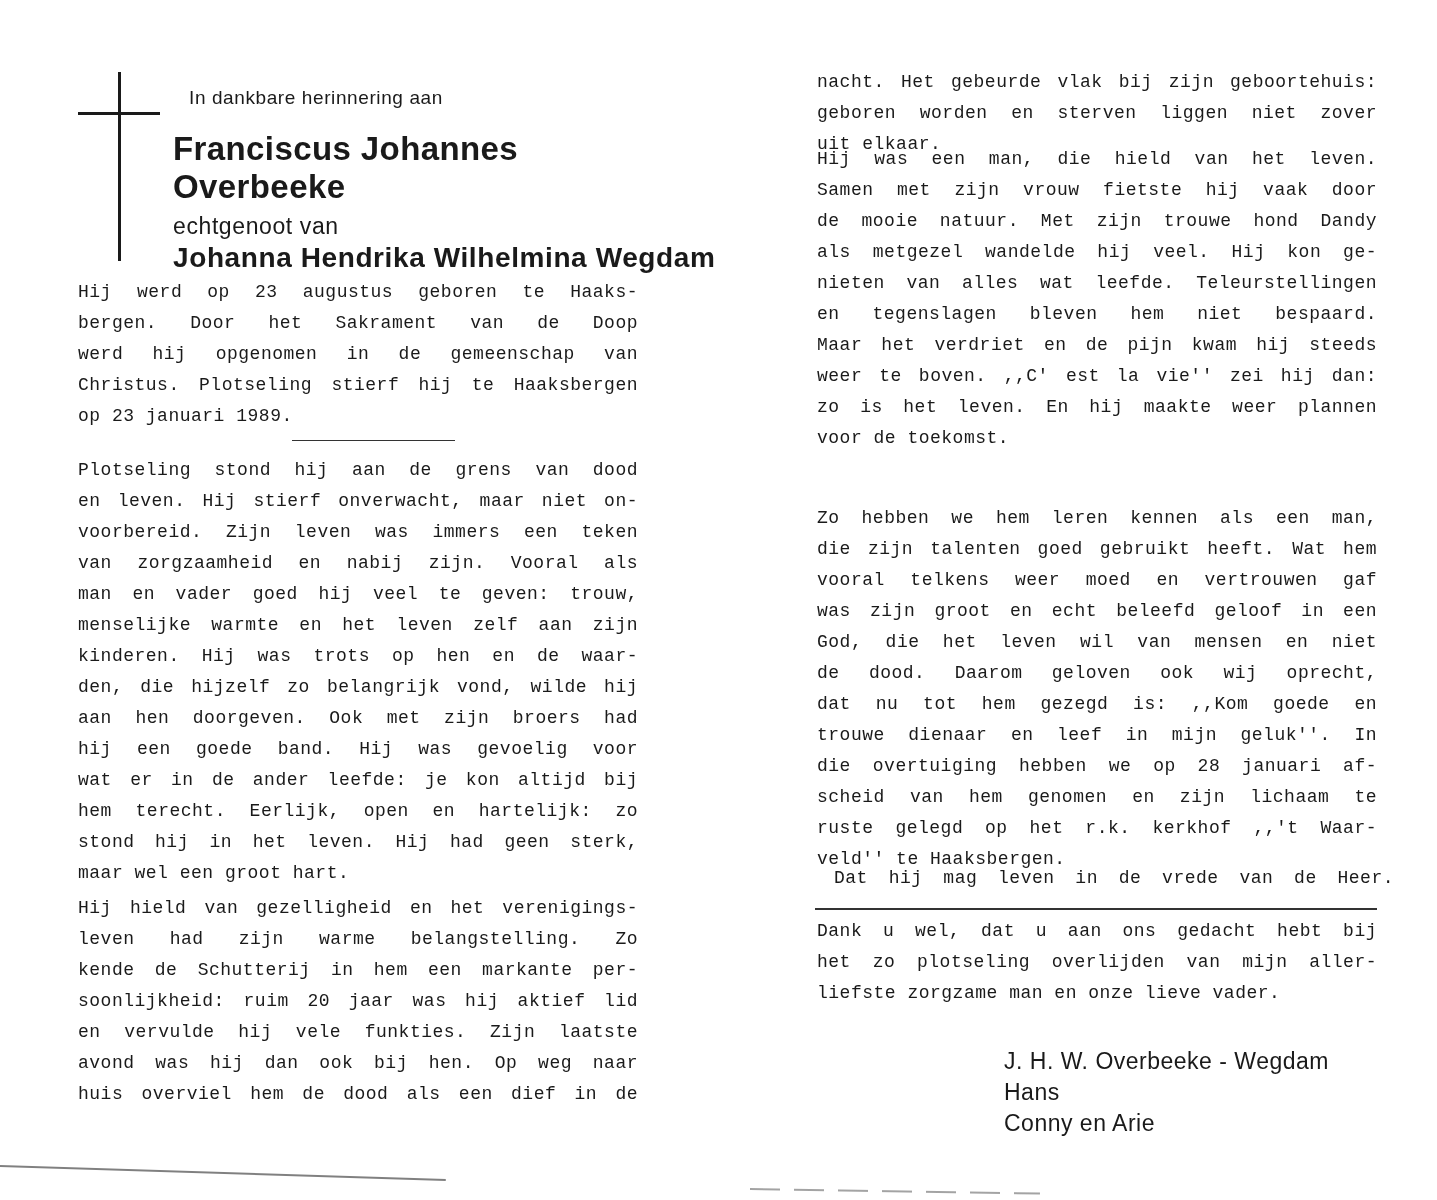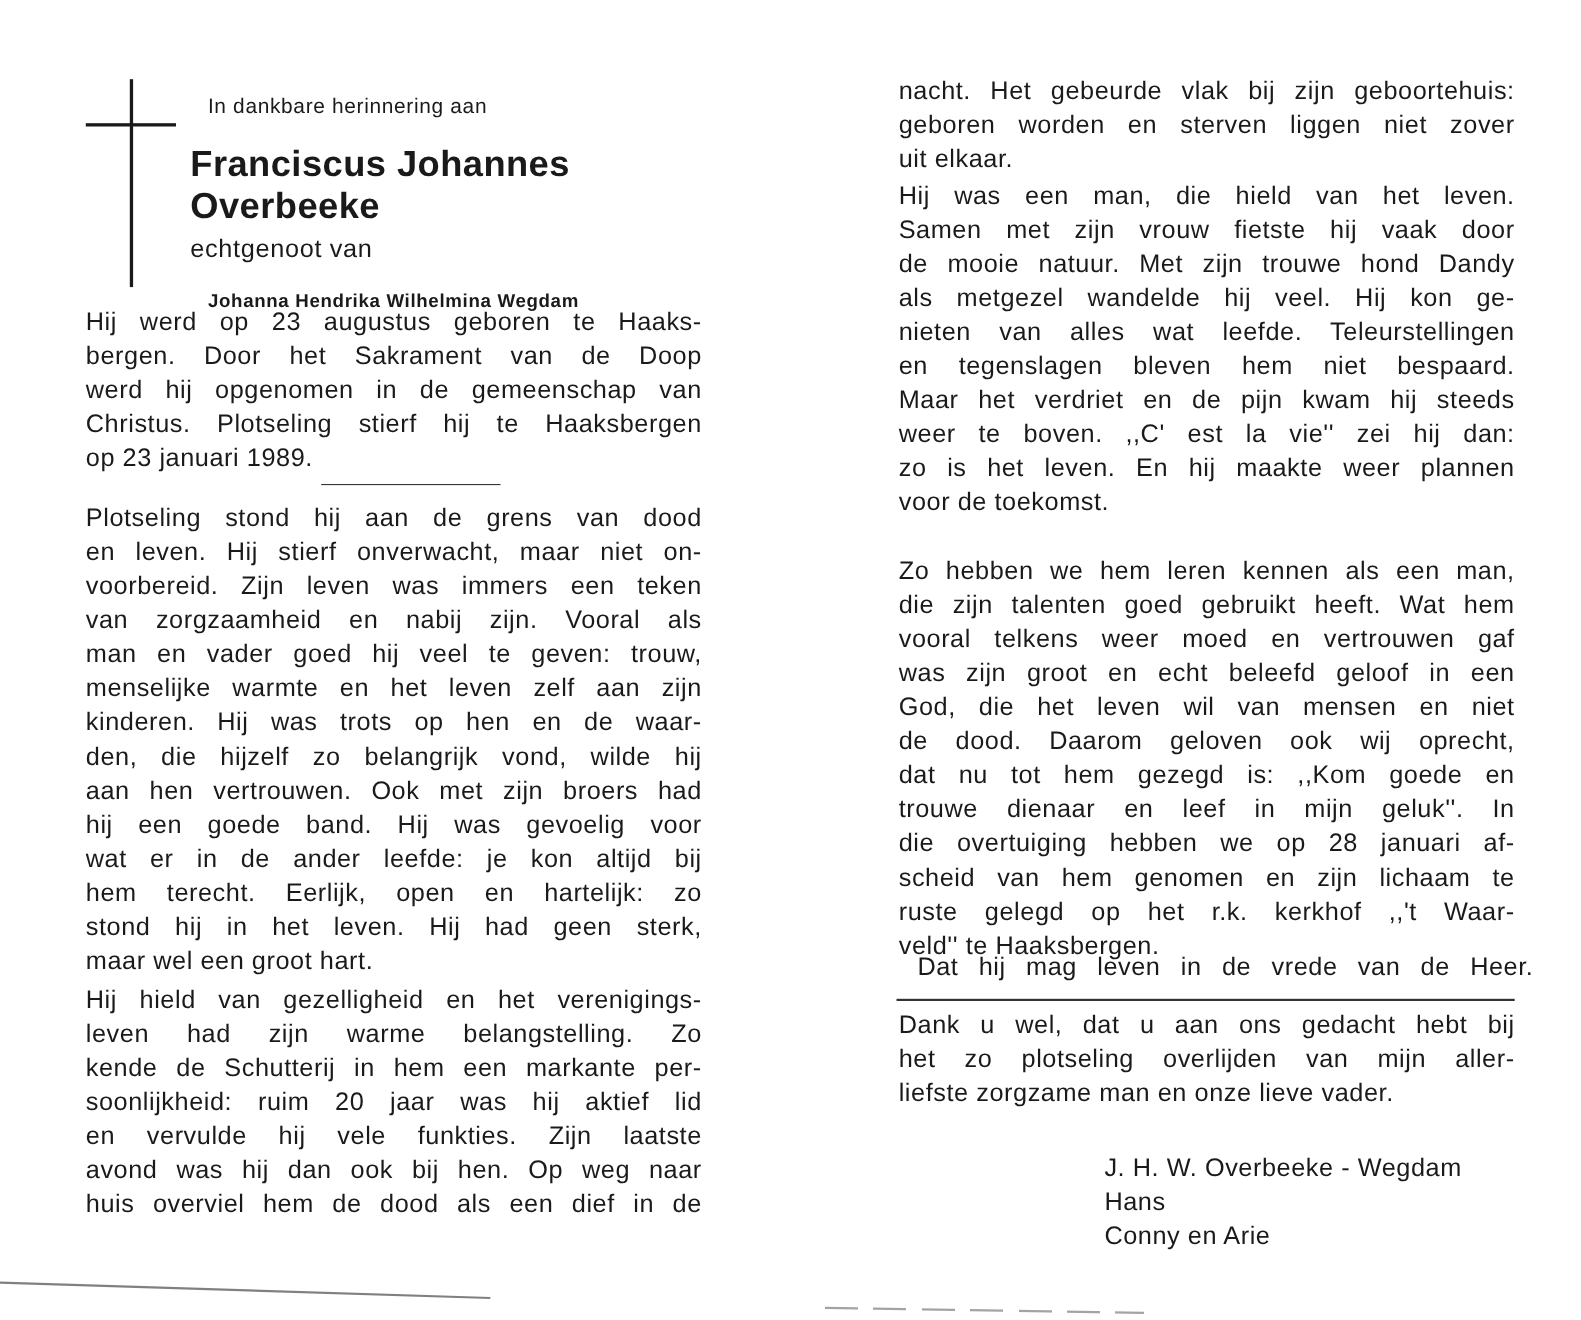--- a/index.html
+++ b/index.html
@@ -7,31 +7,32 @@
       width: 1437px; height: 1200px; position: relative; overflow: hidden;
       font-family: "Liberation Sans", sans-serif; color: #1a1a1a;
     }
     .cross-v { position: absolute; left: 118px; top: 72px; width: 3px; height: 189px; background: #1a1a1a; }
     .cross-h { position: absolute; left: 78px; top: 112px; width: 82px; height: 3px; background: #1a1a1a; }
 
     .header { position: absolute; left: 173px; top: 66px; width: 480px; }
     .header .intro { font-size: 19px; letter-spacing: 0.6px; line-height: 32px; margin: 16px; }
     .header .name { font-size: 33px; font-weight: bold; letter-spacing: 0.4px; line-height: 38px; margin: 6px 0 0 0; }
     .header .spouse-label { font-size: 23px; letter-spacing: 0.6px; line-height: 32px; margin: 4px 0 0 0; }
-    .header .spouse { font-size: 17px; font-weight: bold; letter-spacing: 0.6px; line-height: 32px; margin: 16px; white-space: nowrap; }
+    .header .spouse { font-size: 28px; font-weight: bold; letter-spacing: 0.6px; line-height: 32px; margin: 0; white-space: nowrap; }
 
     .col { position: absolute; width: 560px; }
     .col-left { left: 78px; }
     .col-right { left: 817px; }
 
     .line {
       display: block; white-space: nowrap;
-      font-size: 23px; line-height: 31px; height: 31px;
+      font-size: 18px; line-height: 31px; height: 31px;
       text-align: justify; text-align-last: justify;
       letter-spacing: 0.5px;
+      font-family: Liberation Mono, monospace;
     }
     .line.last { text-align-last: left; }
 
     .sep-short { position: absolute; left: 292px; top: 440px; width: 163px; height: 1px; background: #333; }
     .sep-long { position: absolute; left: 815px; top: 908px; width: 562px; height: 2px; background: #333; }
 
     .signatures { position: absolute; left: 1004px; top: 1046px; }
     .signatures .sig { font-size: 23px; line-height: 31px; letter-spacing: 0.5px; white-space: nowrap; }
 
     .edge-line-1 {
@@ -72,21 +73,21 @@
 <div class="sep-short"></div>
 <div class="col col-left" style="top:455px;">
     <span class="line">Plotseling stond hij aan de grens van dood</span>
     <span class="line">en leven. Hij stierf onverwacht, maar niet on-</span>
     <span class="line">voorbereid. Zijn leven was immers een teken</span>
     <span class="line">van zorgzaamheid en nabij zijn. Vooral als</span>
     <span class="line">man en vader goed hij veel te geven: trouw,</span>
     <span class="line">menselijke warmte en het leven zelf aan zijn</span>
     <span class="line">kinderen. Hij was trots op hen en de waar-</span>
     <span class="line">den, die hijzelf zo belangrijk vond, wilde hij</span>
-    <span class="line">aan hen vertrouwen. Ook met zijn broers had</span>
+    <span class="line">aan hen doorgeven. Ook met zijn broers had</span>
     <span class="line">hij een goede band. Hij was gevoelig voor</span>
     <span class="line">wat er in de ander leefde: je kon altijd bij</span>
     <span class="line">hem terecht. Eerlijk, open en hartelijk: zo</span>
     <span class="line">stond hij in het leven. Hij had geen sterk,</span>
     <span class="line last">maar wel een groot hart.</span>
   </div>
 <div class="col col-left" style="top:893px;">
     <span class="line">Hij hield van gezelligheid en het verenigings-</span>
     <span class="line">leven had zijn warme belangstelling. Zo</span>
     <span class="line">kende de Schutterij in hem een markante per-</span>
@@ -94,21 +95,21 @@
     <span class="line">en vervulde hij vele funkties. Zijn laatste</span>
     <span class="line">avond was hij dan ook bij hen. Op weg naar</span>
     <span class="line">huis overviel hem de dood als een dief in de</span>
   </div>
 
 <div class="col col-right" style="top:67px;">
     <span class="line">nacht. Het gebeurde vlak bij zijn geboortehuis:</span>
     <span class="line">geboren worden en sterven liggen niet zover</span>
     <span class="line last">uit elkaar.</span>
   </div>
-<div class="col col-right" style="top:162px;">
+<div class="col col-right" style="top:144px;">
     <span class="line">Hij was een man, die hield van het leven.</span>
     <span class="line">Samen met zijn vrouw fietste hij vaak door</span>
     <span class="line">de mooie natuur. Met zijn trouwe hond Dandy</span>
     <span class="line">als metgezel wandelde hij veel. Hij kon ge-</span>
     <span class="line">nieten van alles wat leefde. Teleurstellingen</span>
     <span class="line">en tegenslagen bleven hem niet bespaard.</span>
     <span class="line">Maar het verdriet en de pijn kwam hij steeds</span>
     <span class="line">weer te boven. ,,C' est la vie'' zei hij dan:</span>
     <span class="line">zo is het leven. En hij maakte weer plannen</span>
     <span class="line last">voor de toekomst.</span>

